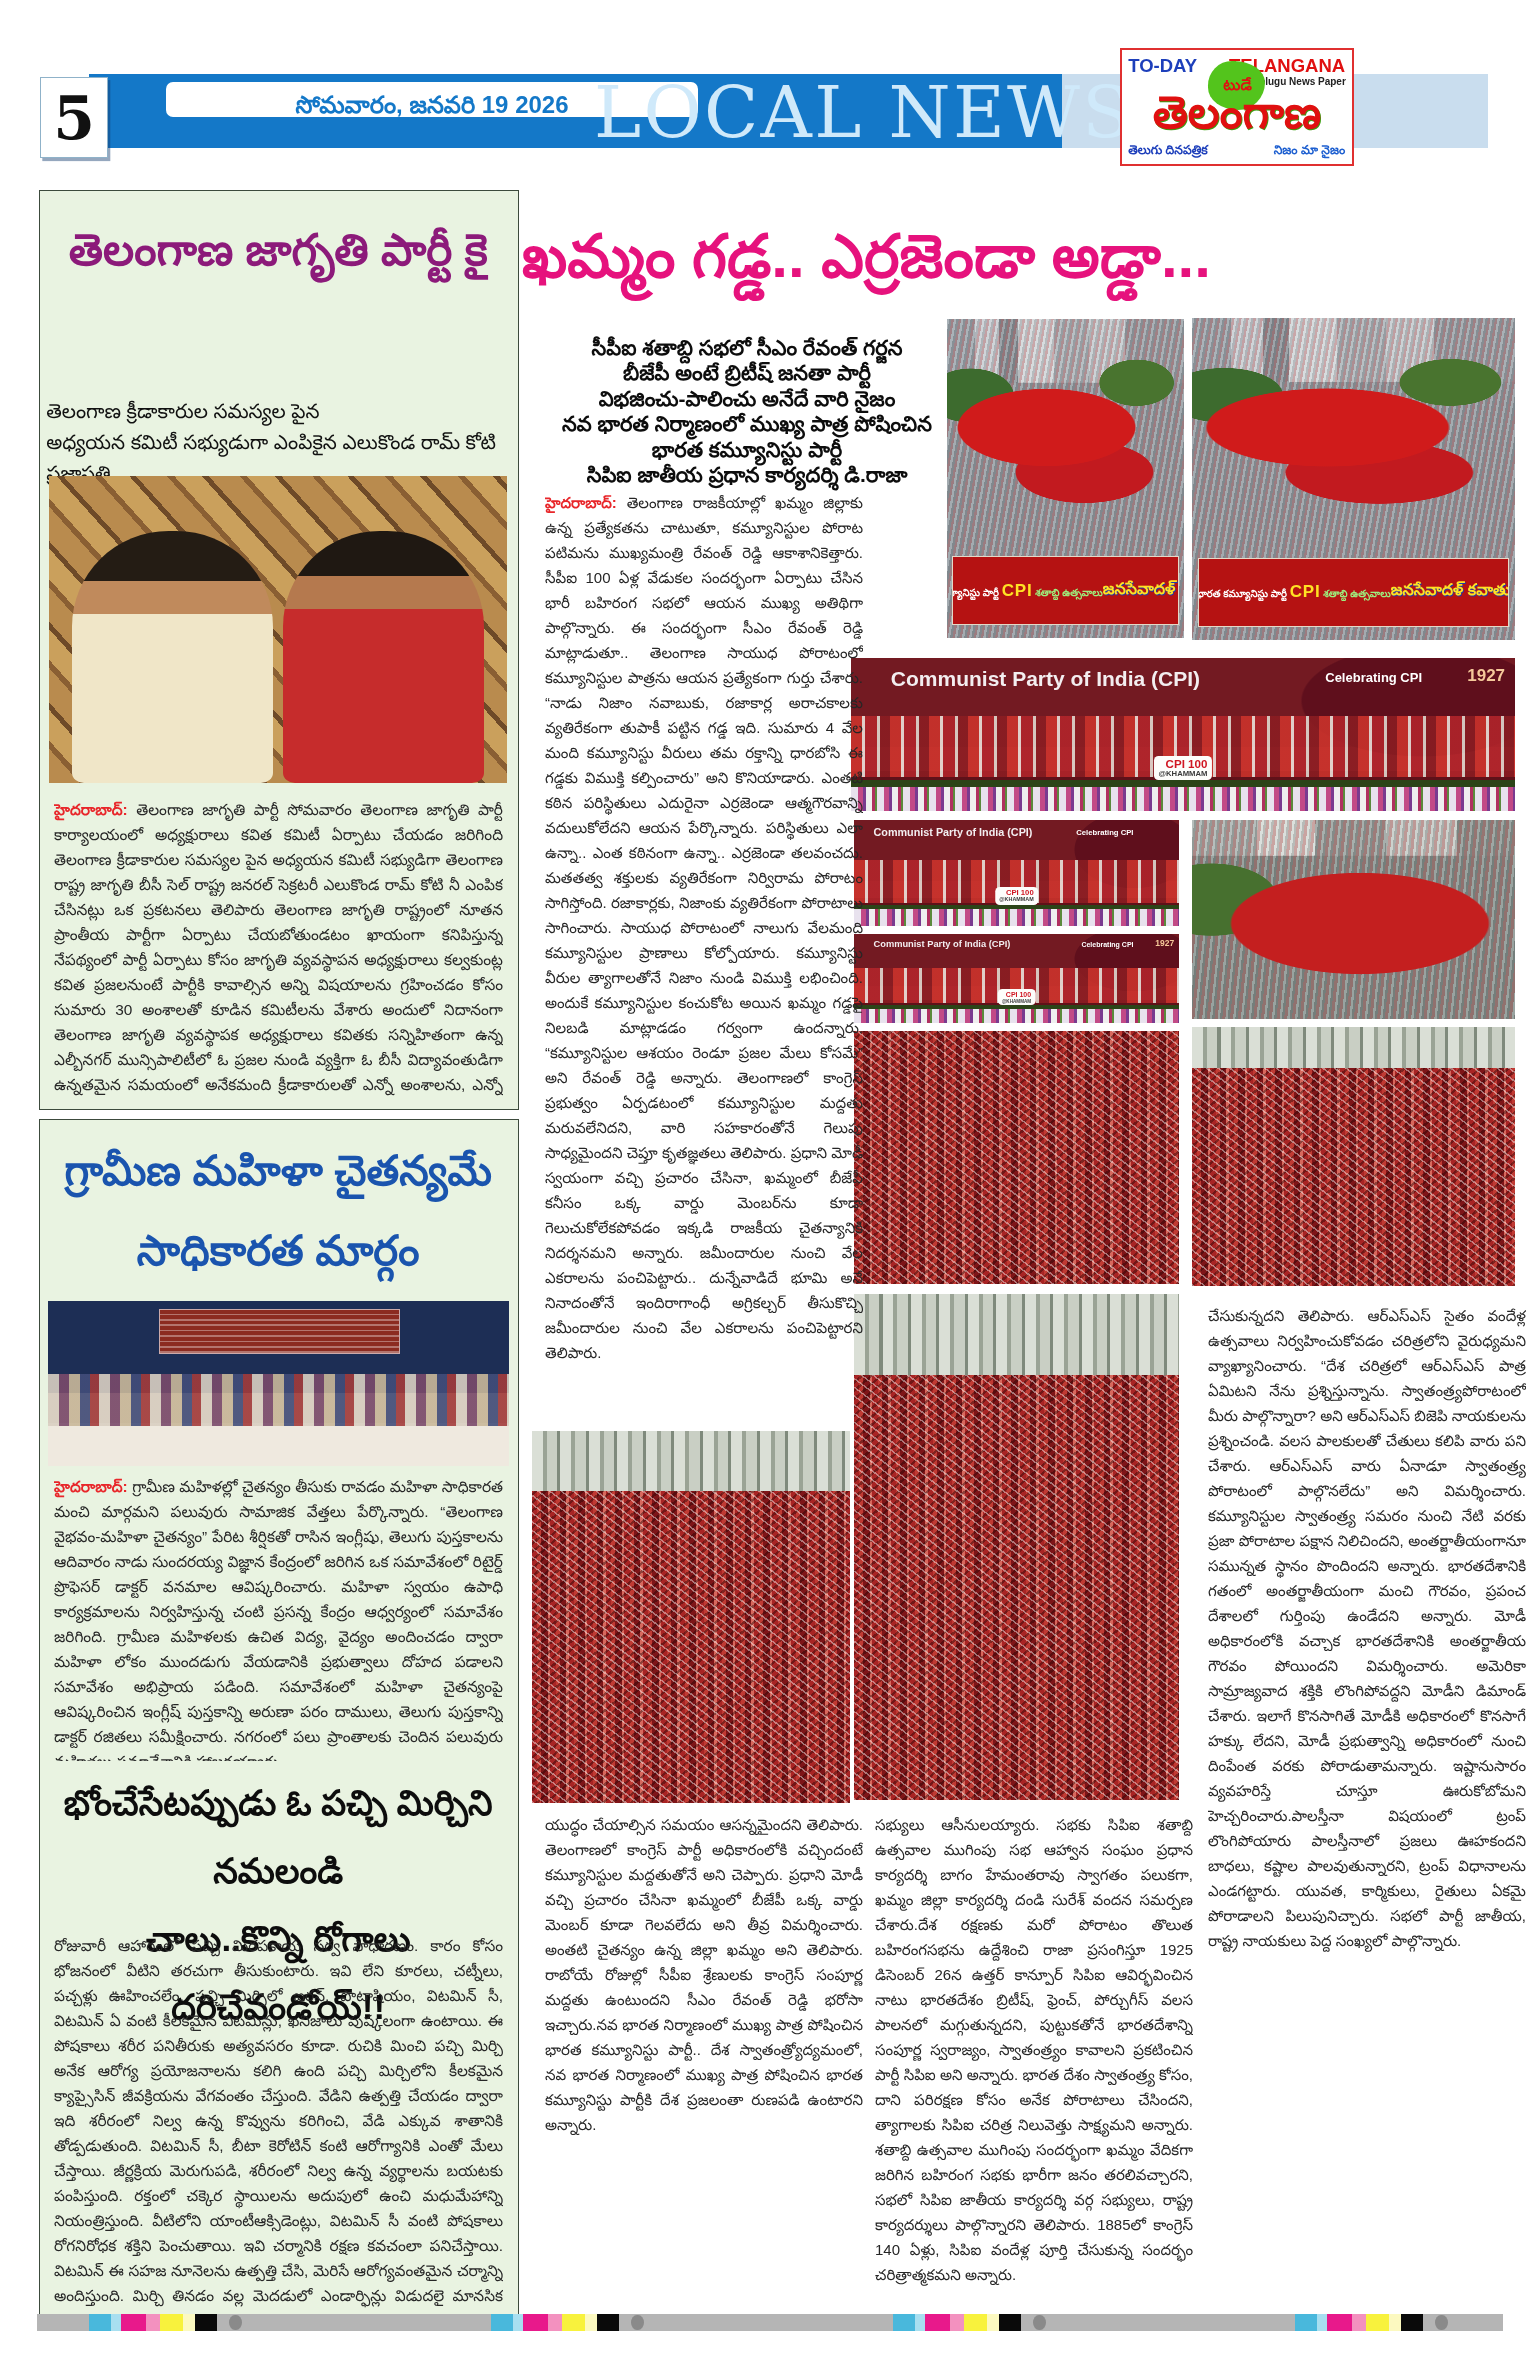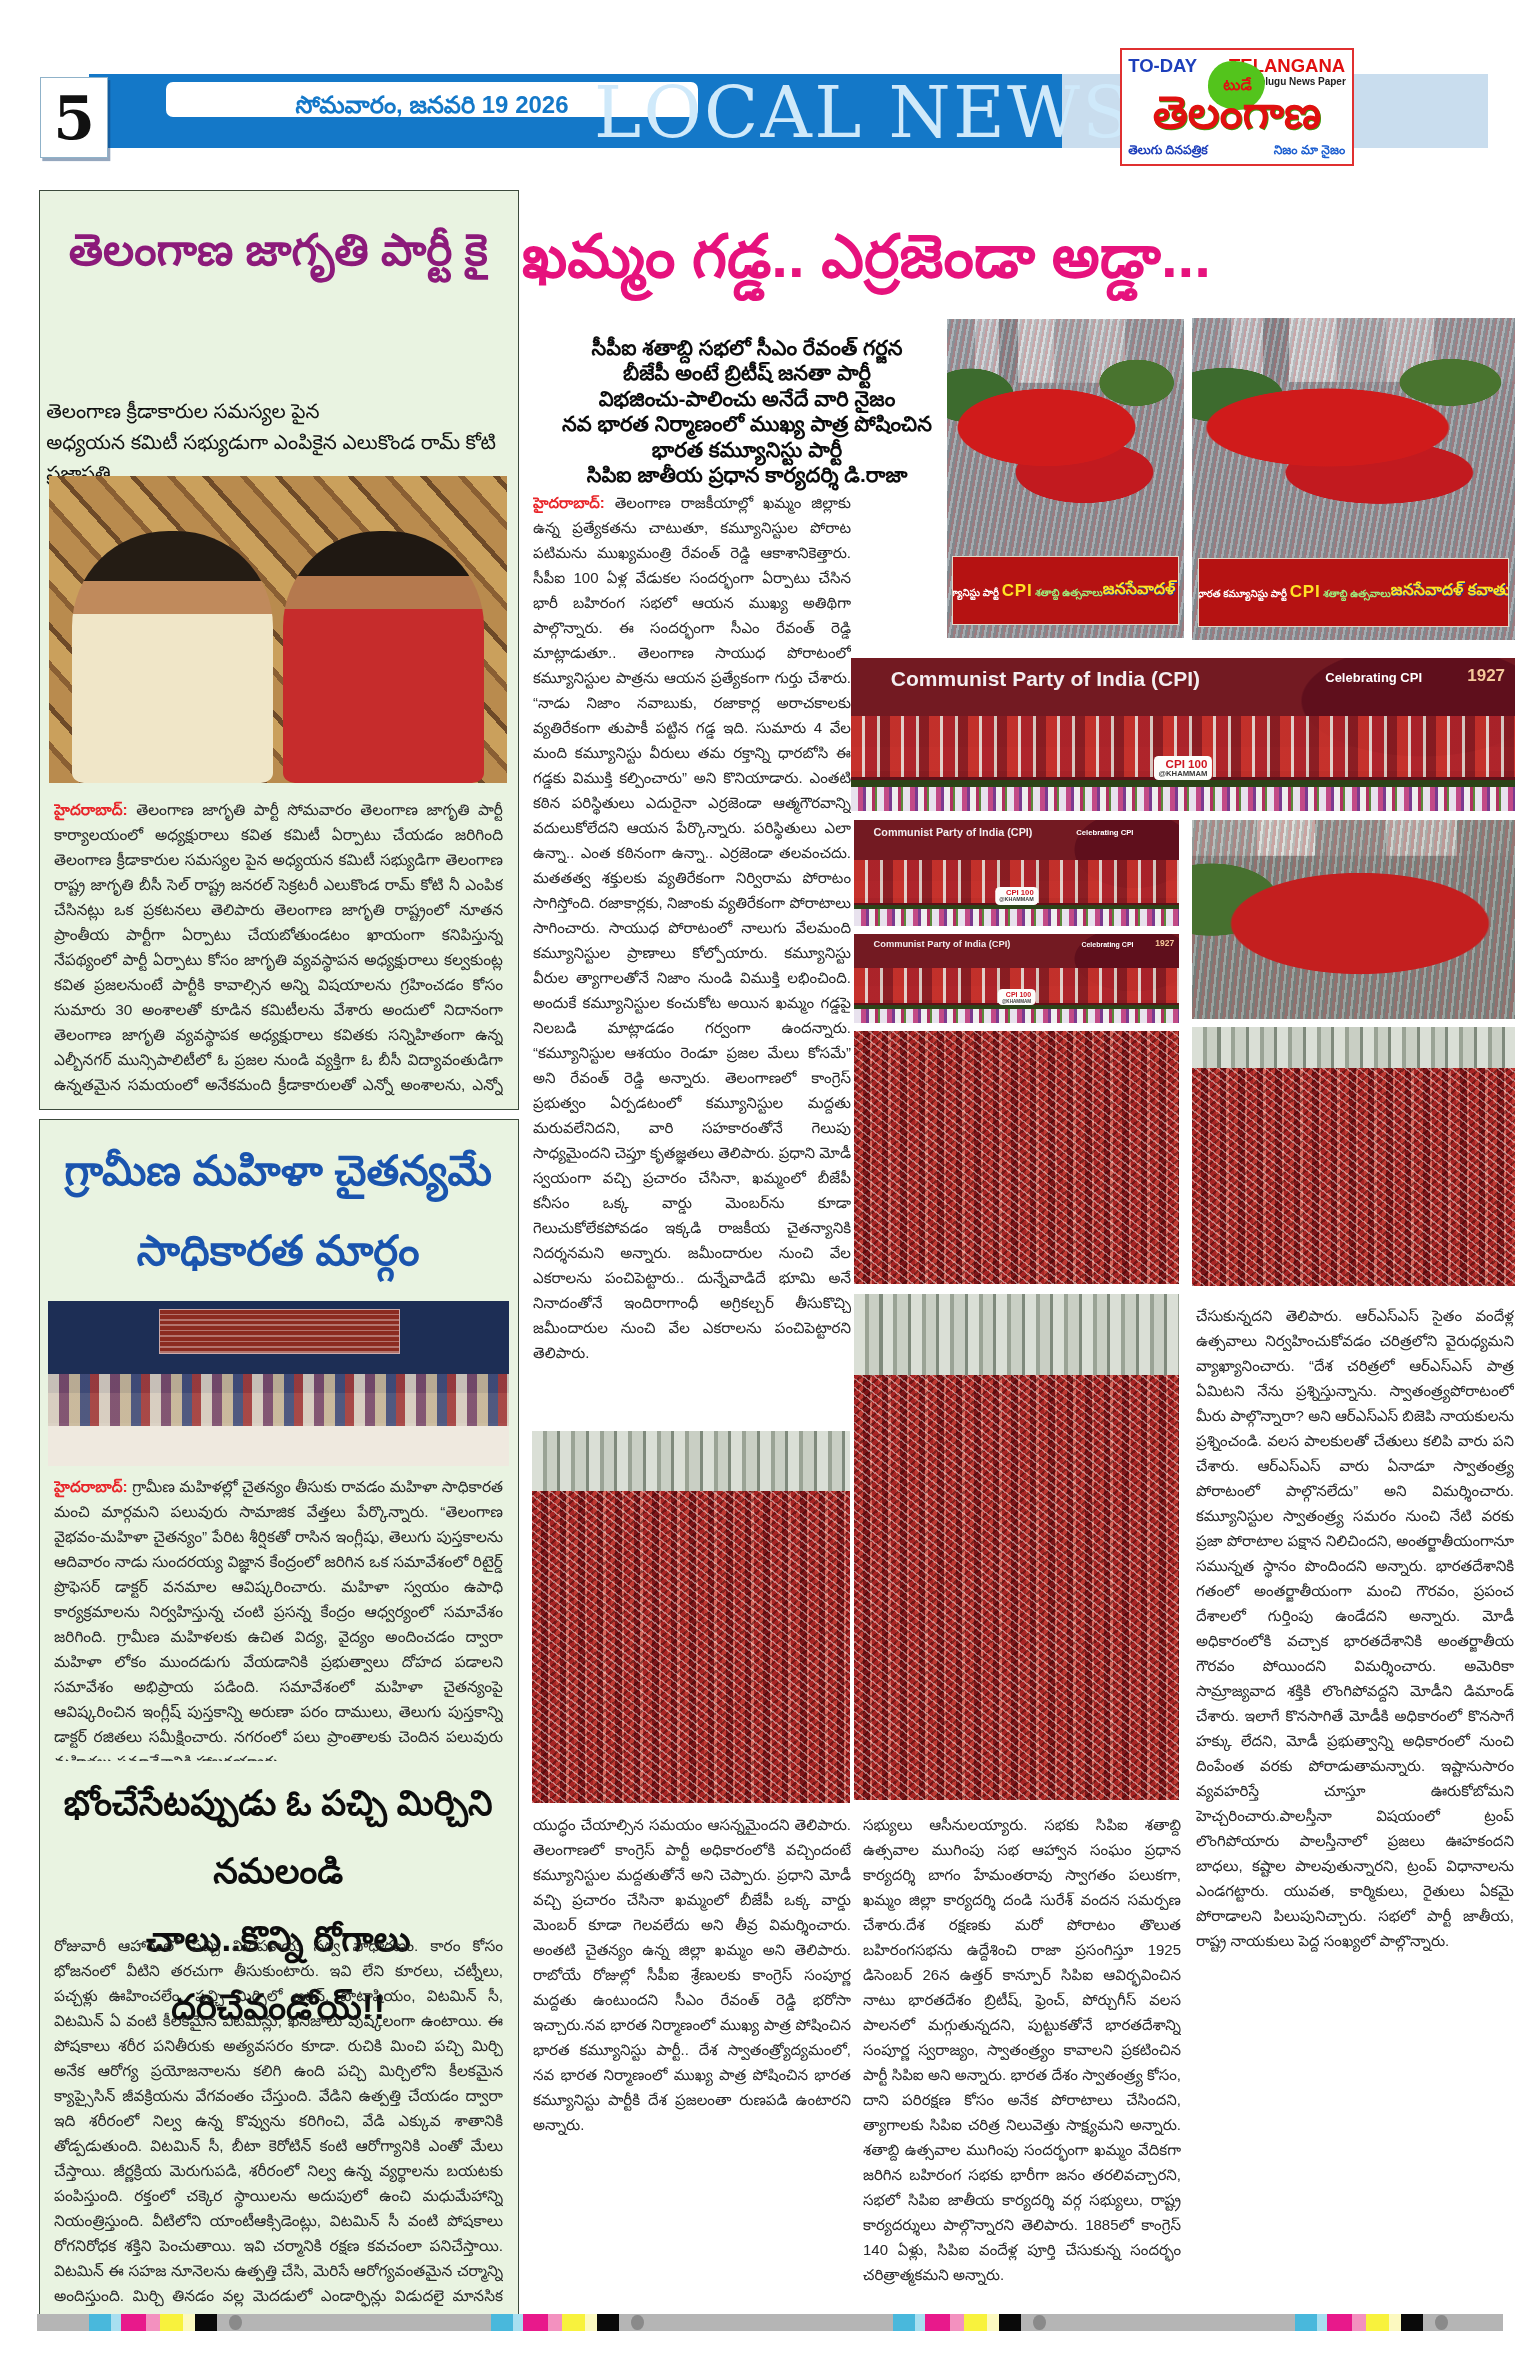--- a/index.html
+++ b/index.html
@@ -44,21 +44,21 @@
       color:#1a54ae;font-weight:bold;font-size:42px;line-height:80px;}
   .h-art3{position:absolute;left:6.2px;top:649px;width:464px;text-align:center;
       color:#0d0d0d;font-weight:bold;font-size:35px;line-height:68px;}
   .bodytext{font-size:15.4px;line-height:25px;text-align:justify;color:#262626;overflow:hidden;}
   .dateline{color:#e8262a;font-weight:bold;}
   
   .main-headline{position:absolute;left:522px;top:199px;width:987px;height:122px;
       color:#e6127d;font-weight:bold;font-size:60px;line-height:116px;white-space:nowrap;}
   .main-subhead{position:absolute;left:538px;top:335px;width:418px;text-align:center;
       color:#0d0d0d;font-weight:bold;font-size:21px;line-height:25.4px;}
-  .colmn{position:absolute;font-size:15px;line-height:25px;text-align:justify;color:#262626;overflow:hidden;}
+  .colmn{position:absolute;font-size:15px;line-height:25px;text-align:justify;color:#262626;overflow:hidden;margin-left:12px;}
   
   .photo{position:absolute;overflow:hidden;background:#777;}
   .portrait{background:
       repeating-linear-gradient(48deg,#b98b4e 0 23px,#8a5f33 23px 28.5px,#caa05c 28.5px 49px,#6e4a28 49px 54px);}
   .fig{position:absolute;bottom:0;height:82%;border-radius:48% 48% 6% 6%/38% 38% 4% 4%;}
   .fig-left{left:5%;width:44%;background:linear-gradient(180deg,#241c14 0 20%,#c08a5c 20% 33%,#f0e6c8 33% 100%);}
   .fig-right{right:5%;width:44%;background:linear-gradient(180deg,#1f1812 0 18%,#b5794e 18% 31%,#c62c2c 31% 100%);}
   .meeting{background:linear-gradient(180deg,#1d2e55 0 56%,#cfc4b4 56% 74%,#efe9df 74% 100%);}
   .meeting::after{content:"";position:absolute;left:0;top:44%;width:100%;height:32%;opacity:.9;
       background:repeating-linear-gradient(90deg,#d9cfc2 0 10.8px,#7a4a6b 10.8px 21px,#c9b89a 21px 32px,#424d7a 32px 42px,#a33b3b 42px 51px);}

